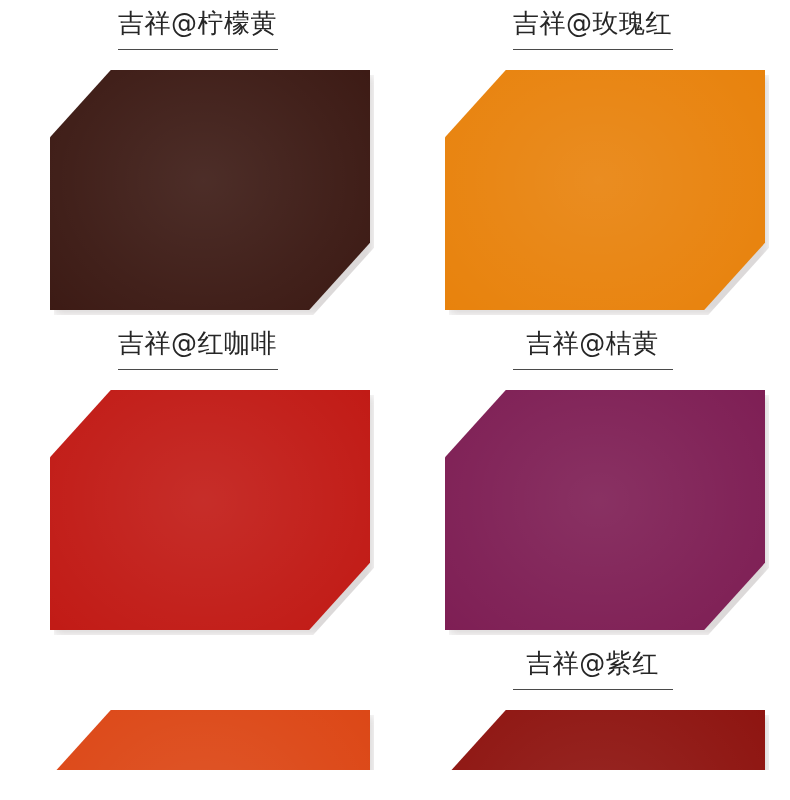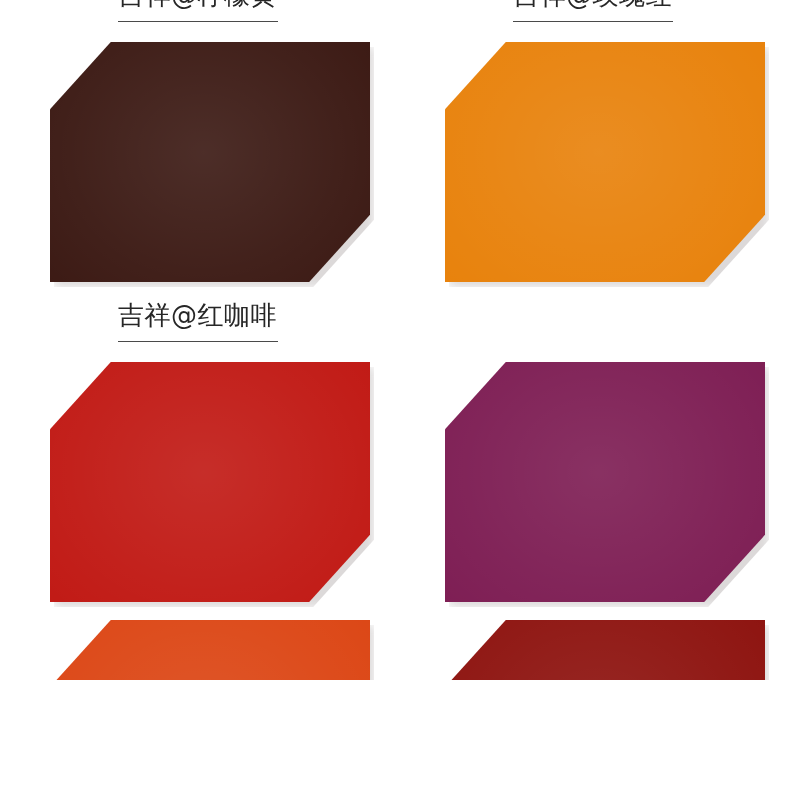--- a/index.html
+++ b/index.html
@@ -15,20 +15,21 @@
     font-family: "Liberation Sans", "DejaVu Sans", sans-serif;
     -webkit-font-smoothing: antialiased;
   }
 
   
   .catalog {
     position: relative;
     width: 790px;
     padding-top: 0;
     box-sizing: border-box;
+    margin-top: 28px;
   }
 
   .grid {
     display: grid;
     grid-template-columns: 395px 395px;
     grid-auto-rows: auto;
   }
 
   .cell {
     position: relative;
@@ -149,37 +150,45 @@
         </div>
       </div>
       <div class="cell">
         <div class="swatch-wrap">
           <div class="swatch-shadow"></div>
           <div class="swatch">
             <div class="swatch-fill" style="background: rgb(232, 130, 12);"></div>
             <div class="swatch-sheen"></div>
           </div>
         </div>
+        <div class="label-block">
+          <span class="swatch-label">吉祥@桔黄</span>
+          <div class="label-rule"></div>
+        </div>
       </div>
       <div class="cell">
         <div class="swatch-wrap">
           <div class="swatch-shadow"></div>
           <div class="swatch">
             <div class="swatch-fill" style="background: rgb(193, 26, 21);"></div>
             <div class="swatch-sheen"></div>
           </div>
         </div>
       </div>
       <div class="cell">
         <div class="swatch-wrap">
           <div class="swatch-shadow"></div>
           <div class="swatch">
             <div class="swatch-fill" style="background: rgb(126, 30, 84);"></div>
             <div class="swatch-sheen"></div>
           </div>
+        </div>
+        <div class="label-block">
+          <span class="swatch-label">吉祥@紫红</span>
+          <div class="label-rule"></div>
         </div>
       </div>
       <div class="cell">
         <div class="swatch-wrap clipped">
           <div class="swatch-shadow"></div>
           <div class="swatch">
             <div class="swatch-fill" style="background: rgb(220, 71, 22);"></div>
             <div class="swatch-sheen"></div>
           </div>
         </div>

